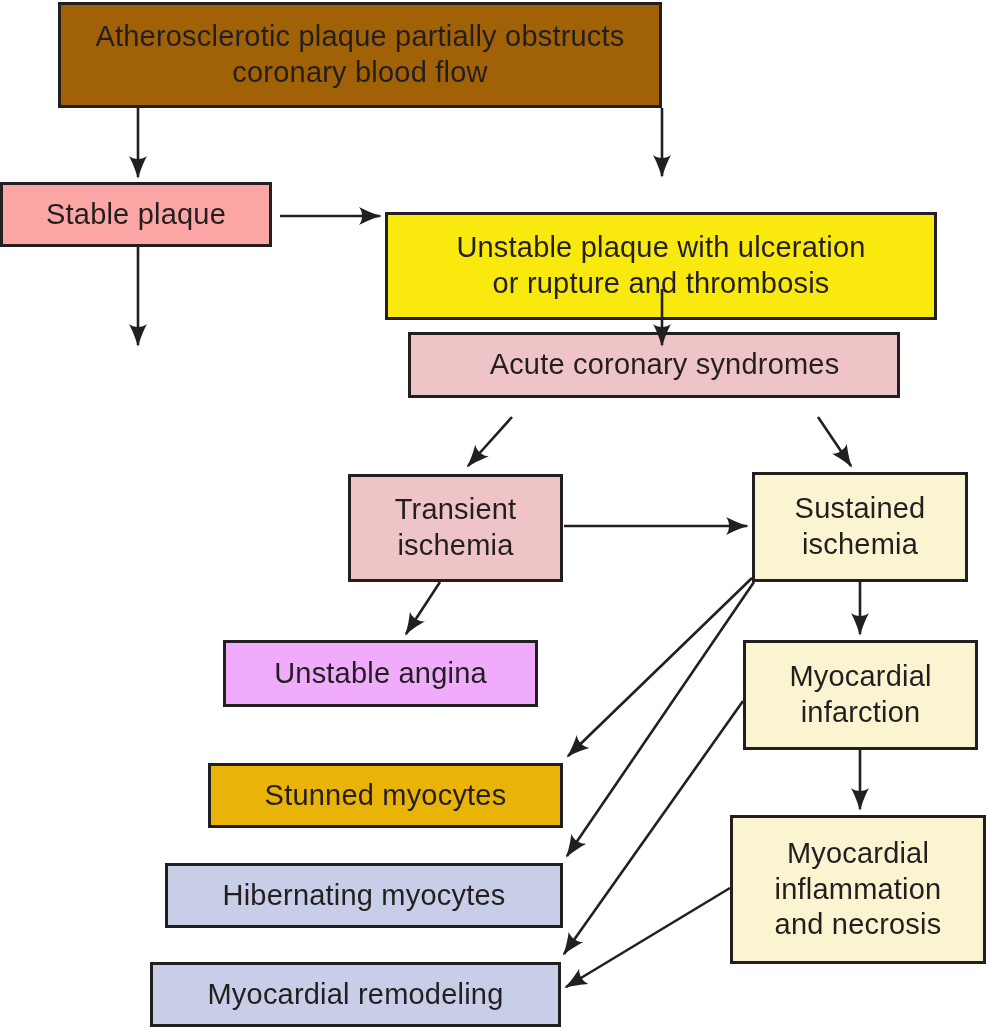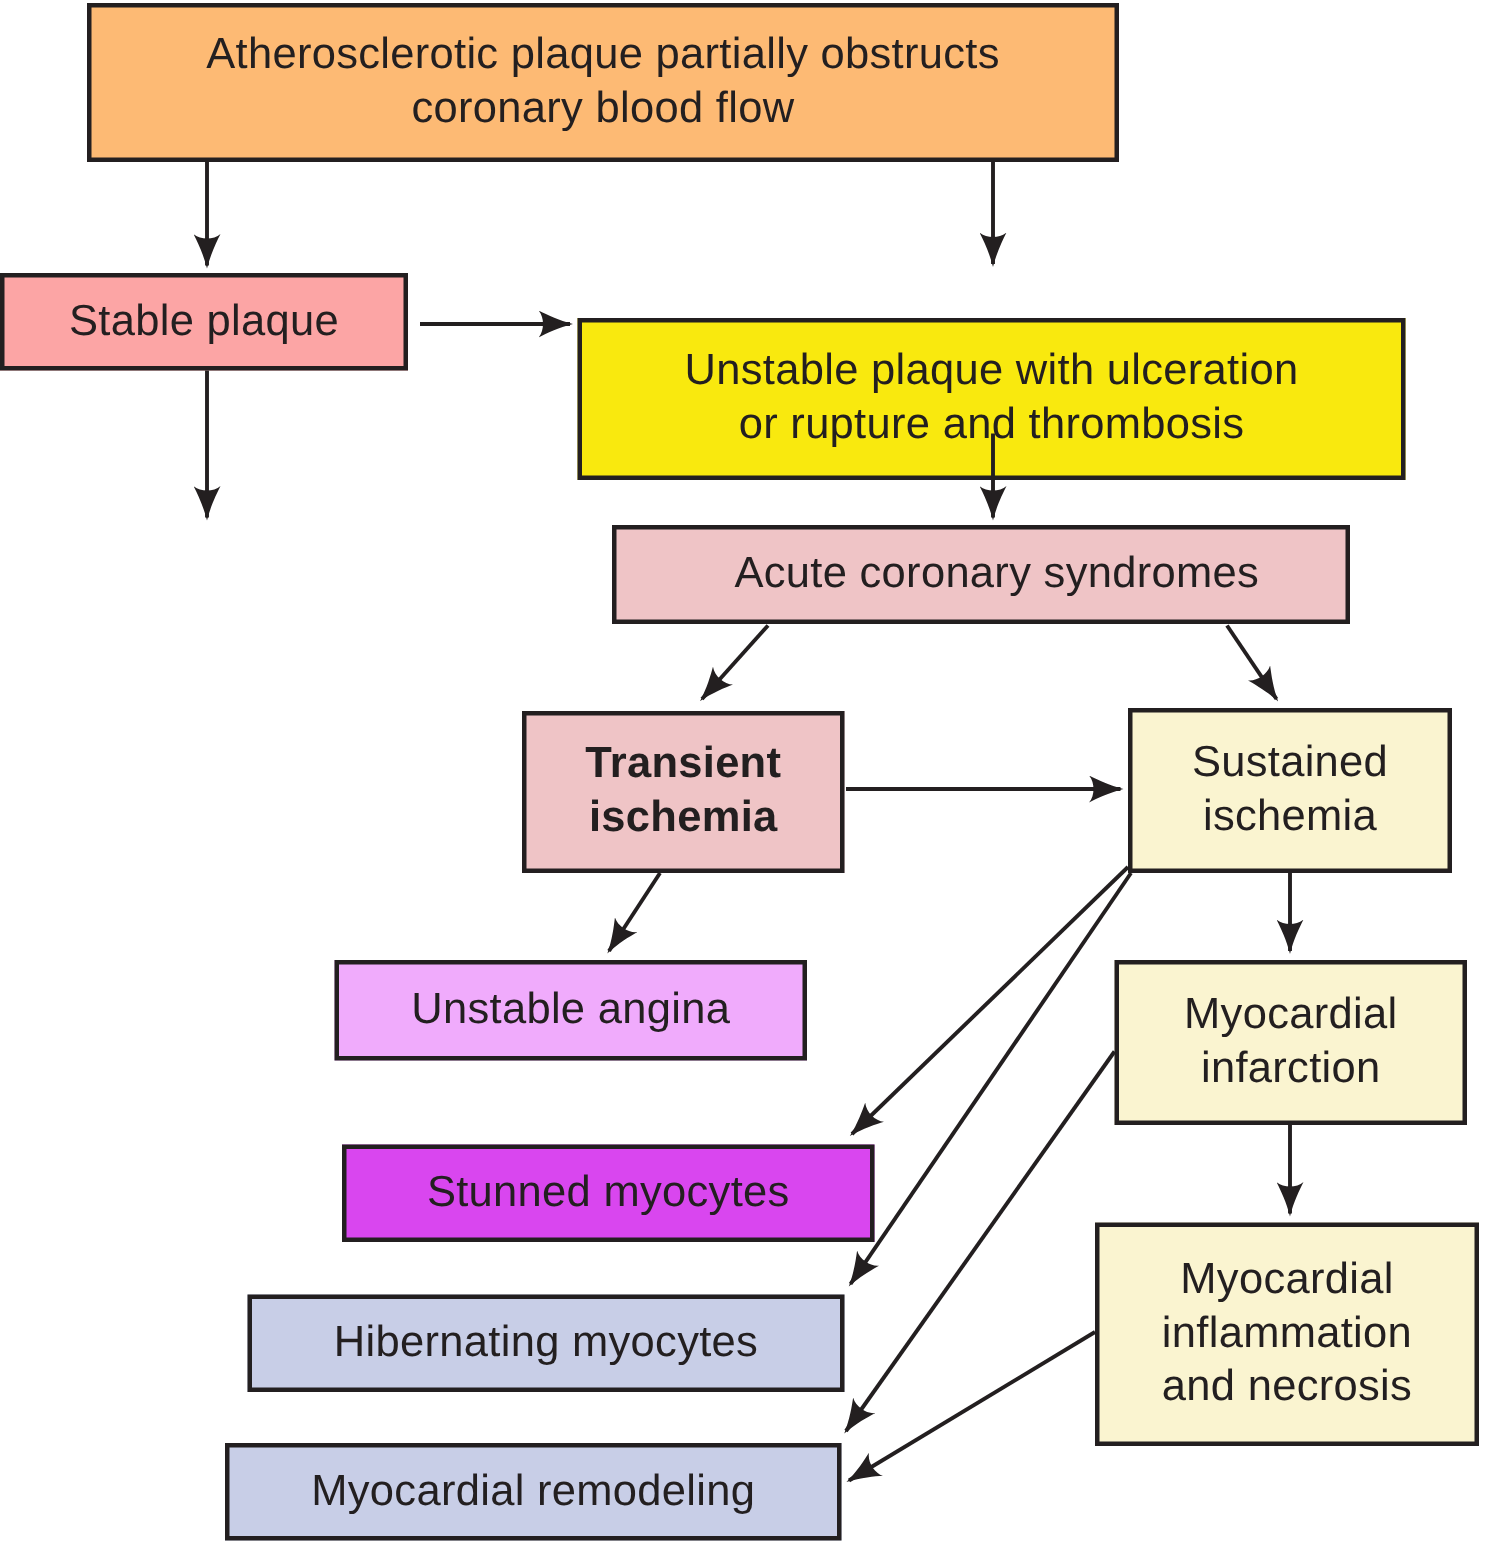--- a/index.html
+++ b/index.html
@@ -52,33 +52,33 @@
         <line x1="440" y1="582" x2="406" y2="634" marker-end="url(#arrow)"></line>
         <line x1="752" y1="578" x2="568" y2="756" marker-end="url(#arrow)"></line>
         <line x1="754" y1="582" x2="567" y2="856" marker-end="url(#arrow)"></line>
         <line x1="860" y1="582" x2="860" y2="634" marker-end="url(#arrow)"></line>
         <line x1="860" y1="750" x2="860" y2="809" marker-end="url(#arrow)"></line>
         <line x1="743" y1="701" x2="564" y2="954" marker-end="url(#arrow)"></line>
         <line x1="730" y1="888" x2="566" y2="987" marker-end="url(#arrow)"></line>
       </g>
   </svg>
   <div id="nodes">
-      <div class="node" style="left: 58px; top: 2px; width: 688px; height: 106px; background: #fdba74;">Atherosclerotic plaque partially obstructs
+      <div class="node" style="left: 58px; top: 2px; width: 604px; height: 106px; background: #a16207;">Atherosclerotic plaque partially obstructs
 coronary blood flow</div>
       <div class="node" style="left: 0px; top: 182px; width: 272px; height: 65px; background: #fca5a5;">Stable plaque</div>
       <div class="node" style="left: 385px; top: 181px; width: 552px; height: 108px; background: rgb(249, 233, 14); margin-top: 31px;">Unstable plaque with ulceration
 or rupture and thrombosis</div>
-      <div class="node" style="left: 408px; top: 350px; width: 492px; height: 66px; background: rgb(239, 196, 198); padding-left: 21px;">Acute coronary syndromes</div>
-      <div class="node" style="left: 348px; top: 474px; width: 215px; height: 108px; background: rgb(239, 196, 198); font-weight: bold;">Transient
+      <div class="node" style="left: 408px; top: 332px; width: 492px; height: 66px; background: rgb(239, 196, 198); padding-left: 21px;">Acute coronary syndromes</div>
+      <div class="node" style="left: 348px; top: 474px; width: 215px; height: 108px; background: rgb(239, 196, 198);">Transient
 ischemia</div>
       <div class="node" style="left: 752px; top: 472px; width: 216px; height: 110px; background: rgb(250, 244, 208);">Sustained
 ischemia</div>
       <div class="node" style="left: 223px; top: 640px; width: 315px; height: 67px; background: #f0abfc;">Unstable angina</div>
       <div class="node" style="left: 743px; top: 640px; width: 235px; height: 110px; background: rgb(250, 244, 208);">Myocardial
 infarction</div>
-      <div class="node" style="left: 208px; top: 763px; width: 355px; height: 65px; background: #d946ef; margin-left: 20px;">Stunned myocytes</div>
+      <div class="node" style="left: 208px; top: 763px; width: 355px; height: 65px; background: #eab308;">Stunned myocytes</div>
       <div class="node" style="left: 165px; top: 863px; width: 398px; height: 65px; background: rgb(200, 206, 231);">Hibernating myocytes</div>
       <div class="node" style="left: 730px; top: 815px; width: 256px; height: 149px; background: rgb(250, 244, 208);">Myocardial
 inflammation
 and necrosis</div>
       <div class="node" style="left: 150px; top: 962px; width: 411px; height: 65px; background: rgb(200, 206, 231);">Myocardial remodeling</div>
     </div>
 </div>
 
 </body></html>

